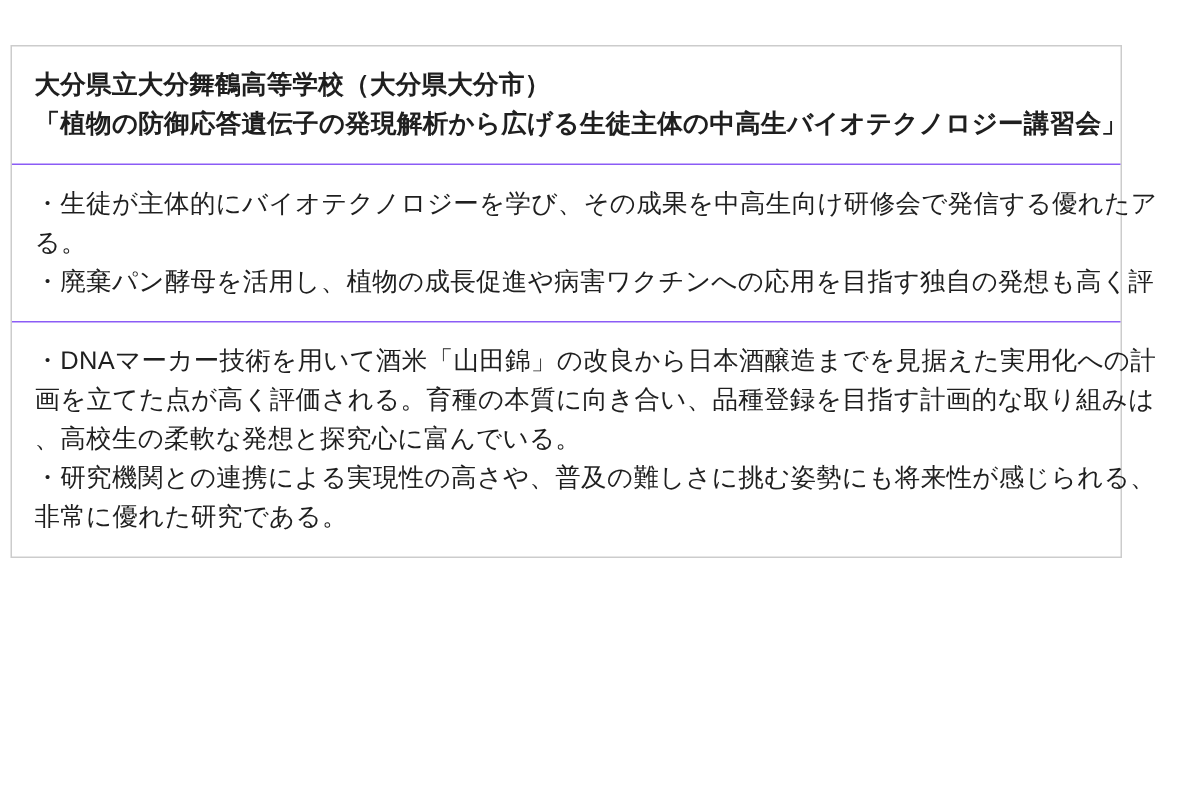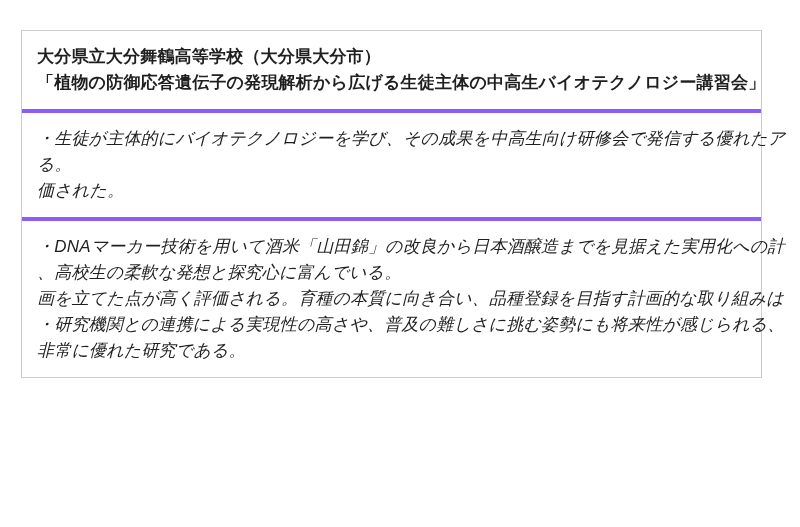--- a/index.html
+++ b/index.html
@@ -10,37 +10,36 @@
   }
   .canvas {
     position: relative;
     width: 800px;
     height: 527px;
     background: #ffffff;
     overflow: hidden;
   }
   .award-table {
     position: absolute;
-    left: 21px;
+    left: 7px;
     top: 30px;
     width: 741px;
     box-sizing: border-box;
     border: 1px solid #cccccc;
     background: #ffffff;
   }
   .row {
     box-sizing: border-box;
     padding: 13px 14px 13px 15px;
     color: #1f1f1f;
     font-size: 17px;
     line-height: 26px;
   }
   .row + .row {
-    border-top: 4px solid #8b5cf6;
-    font-style: italic;
+    border-top: 1px solid #8b5cf6;
   }
   .row.header .line {
     font-weight: bold;
   }
   .line {
     white-space: nowrap;
     letter-spacing: 0.2px;
   }
 </style>
 </head>
@@ -50,26 +49,26 @@
   <div class="award-table">
 
     <div class="row header">
       <div class="line">大分県立大分舞鶴高等学校（大分県大分市）</div>
       <div class="line">「植物の防御応答遺伝子の発現解析から広げる生徒主体の中高生バイオテクノロジー講習会」</div>
     </div>
 
     <div class="row body">
       <div class="line">・生徒が主体的にバイオテクノロジーを学び、その成果を中高生向け研修会で発信する優れたア</div>
       <div class="line">る。</div>
-      <div class="line">価された。</div>
+      <div class="line">・廃棄パン酵母を活用し、植物の成長促進や病害ワクチンへの応用を目指す独自の発想も高く評</div>
     </div>
 
 
     <div class="row body">
       <div class="line">・DNAマーカー技術を用いて酒米「山田錦」の改良から日本酒醸造までを見据えた実用化への計</div>
+      <div class="line">画を立てた点が高く評価される。育種の本質に向き合い、品種登録を目指す計画的な取り組みは</div>
       <div class="line">、高校生の柔軟な発想と探究心に富んでいる。</div>
-      <div class="line">画を立てた点が高く評価される。育種の本質に向き合い、品種登録を目指す計画的な取り組みは</div>
       <div class="line">・研究機関との連携による実現性の高さや、普及の難しさに挑む姿勢にも将来性が感じられる、</div>
       <div class="line">非常に優れた研究である。</div>
     </div>
 
   </div>
 </div>
 
 </body></html>

